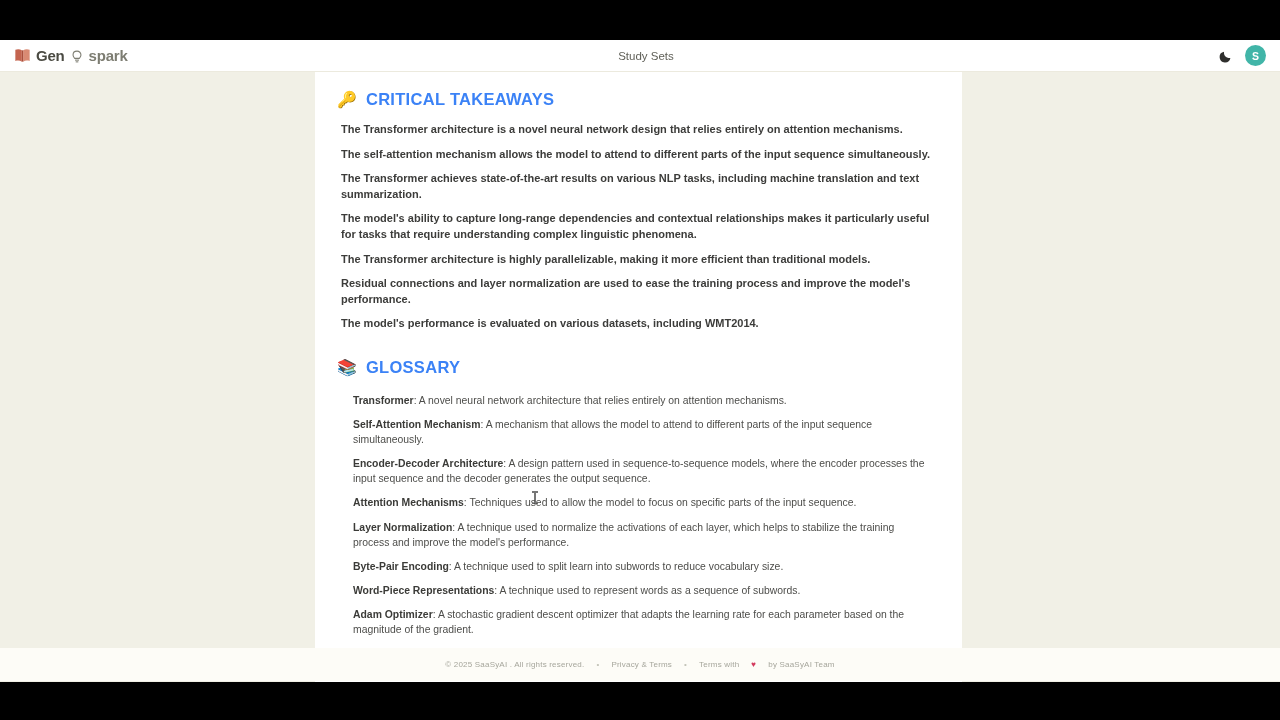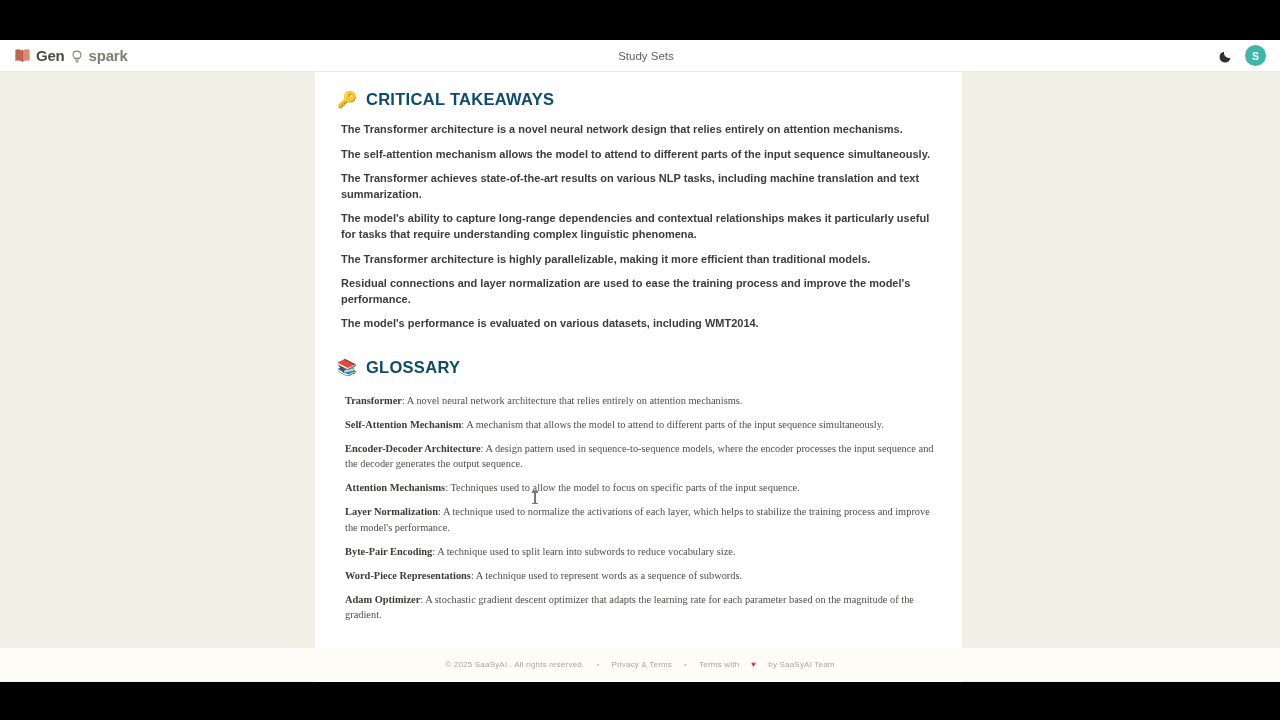--- a/index.html
+++ b/index.html
@@ -141,21 +141,21 @@
     gap: 9px;
     margin-bottom: 13px;
   }
   .section-head .emoji {
     font-size: 16px;
     line-height: 1;
   }
   .section-title {
     font-size: 16.5px;
     font-weight: 700;
-    color: #0c4a6e;
+    color: #3b82f6;
     letter-spacing: 0.3px;
   }
 
   .takeaway-list {
     list-style: none;
     padding: 0 0 0 4px;
     margin: 0 0 26px 0;
   }
   .takeaway-list li {
     font-size: 11px;
@@ -165,22 +165,21 @@
     margin-bottom: 9px;
     max-width: 612px;
   }
   .takeaway-list li:last-child { margin-bottom: 0; }
 
   .glossary-head { margin-top: 0; margin-bottom: 16px; }
 
   .glossary-list {
     list-style: none;
     padding: 0 0 0 4px;
-    margin: 4px;
-    font-family: Liberation Serif, serif;
+    margin: 12px;
   }
   .glossary-list li {
     font-size: 10.4px;
     color: #4d4d4a;
     line-height: 1.45;
     margin-bottom: 9px;
     max-width: 614px;
   }
   .glossary-list li:last-child { margin-bottom: 0; }
   .term {

